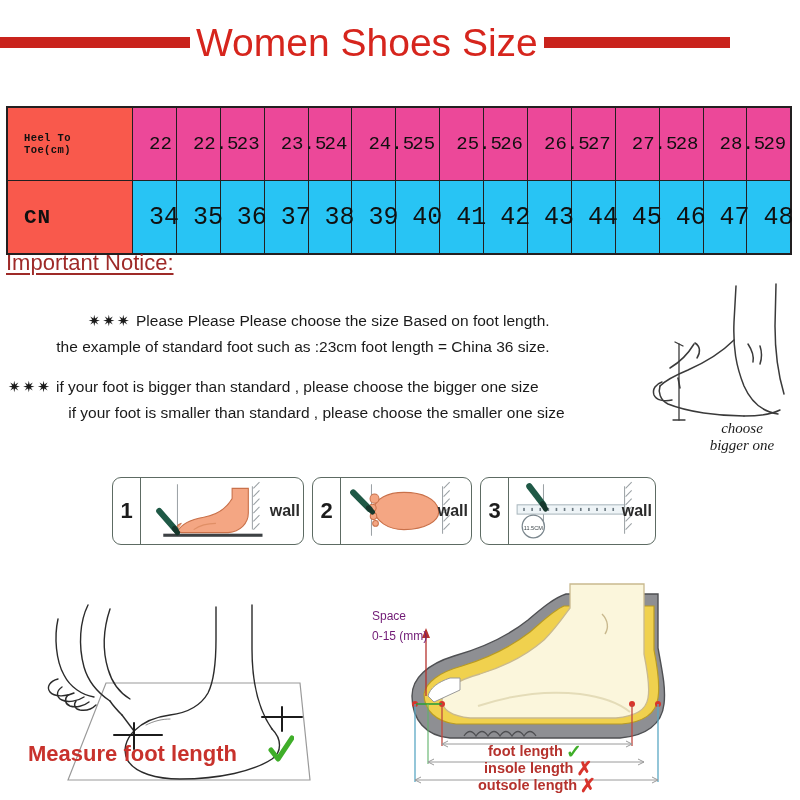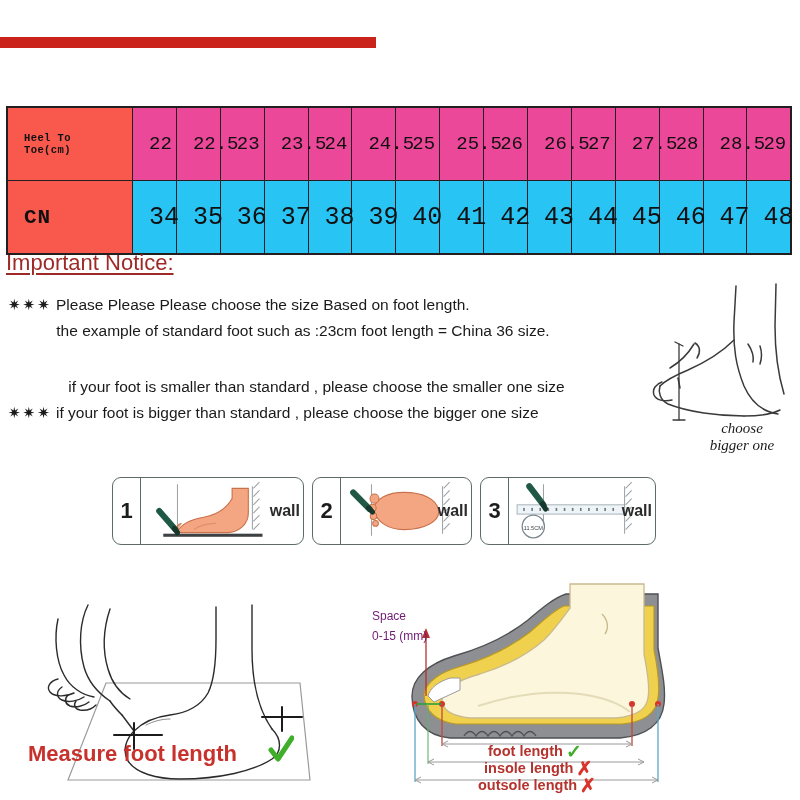--- a/index.html
+++ b/index.html
@@ -58,21 +58,21 @@
 
   
   #notice-heading{
     position:absolute;left:6px;top:250px;
     color:#9e2a28;font-size:22px;
     text-decoration:underline;
     text-underline-offset:3px;
     font-family:"Liberation Sans", sans-serif;
   }
   .notice-block{position:absolute;color:#1a1a1a;font-size:15.5px;line-height:26px;white-space:nowrap;}
-  #notice-1{left:8px;top:292px;}
+  #notice-1{left:8px;top:308px;text-align:right;}
   #notice-2{left:8px;top:374px;}
   .stars{letter-spacing:2px;font-size:15px;}
   .indent{display:inline-block;width:44px;}
   .indent2{display:inline-block;width:56px;}
 
   
   #foot-sketch{position:absolute;left:648px;top:282px;width:148px;height:176px;}
   #choose-bigger{
     position:absolute;left:692px;top:420px;
     font-family:"Liberation Serif", serif;
@@ -126,20 +126,21 @@
   #len-foot{left:488px;top:740px;}
   #len-insole{left:484px;top:757px;}
   #len-outsole{left:478px;top:774px;}
   .mark{display:inline-block;vertical-align:-2px;margin-left:3px;}
 </style>
 </head>
 <body>
 
 <div id="title-bar">
   <div class="title-rule left"></div>
+  <div id="title-text">Women  Shoes  Size</div>
   <div class="title-rule right"></div>
 </div>
 
 <table id="size-table">
   <tbody>
     <tr>
       <td class="rowhead cm">Heel To Toe(cm)</td>
       <td class="cm-cell">22</td>
       <td class="cm-cell">22.5</td>
       <td class="cm-cell">23</td>
@@ -185,26 +186,26 @@
     <span>Please  Please  Please  choose  the  size  Based  on  foot  length.</span>
   </div>
   <div>
     <span class="indent"></span>
     <span>the  example  of  standard  foot  such  as :23cm  foot  length  =  China  36  size.</span>
   </div>
 </div>
 
 <div id="notice-2" class="notice-block">
   <div>
+    <span class="stars">✷✷✷</span>
+    <span>if  your  foot  is  bigger  than  standard ,  please  choose  the  bigger  one  size</span>
+  </div>
+  <div>
     <span class="indent2"></span>
     <span>if  your  foot  is  smaller  than  standard ,  please  choose  the  smaller  one  size</span>
-  </div>
-  <div>
-    <span class="stars">✷✷✷</span>
-    <span>if  your  foot  is  bigger  than  standard ,  please  choose  the  bigger  one  size</span>
   </div>
 </div>
 
 <div id="foot-sketch">
   <svg viewBox="0 0 148 176" width="148" height="176">
     <g fill="none" stroke="#3a3a3a" stroke-width="1.5" stroke-linecap="round">
 
       <path d="M88 4 L86 40 C85 66 88 84 96 104 C104 122 116 130 130 132"></path>
       <path d="M128 2 L127 44 C127 70 130 92 136 112"></path>
 

